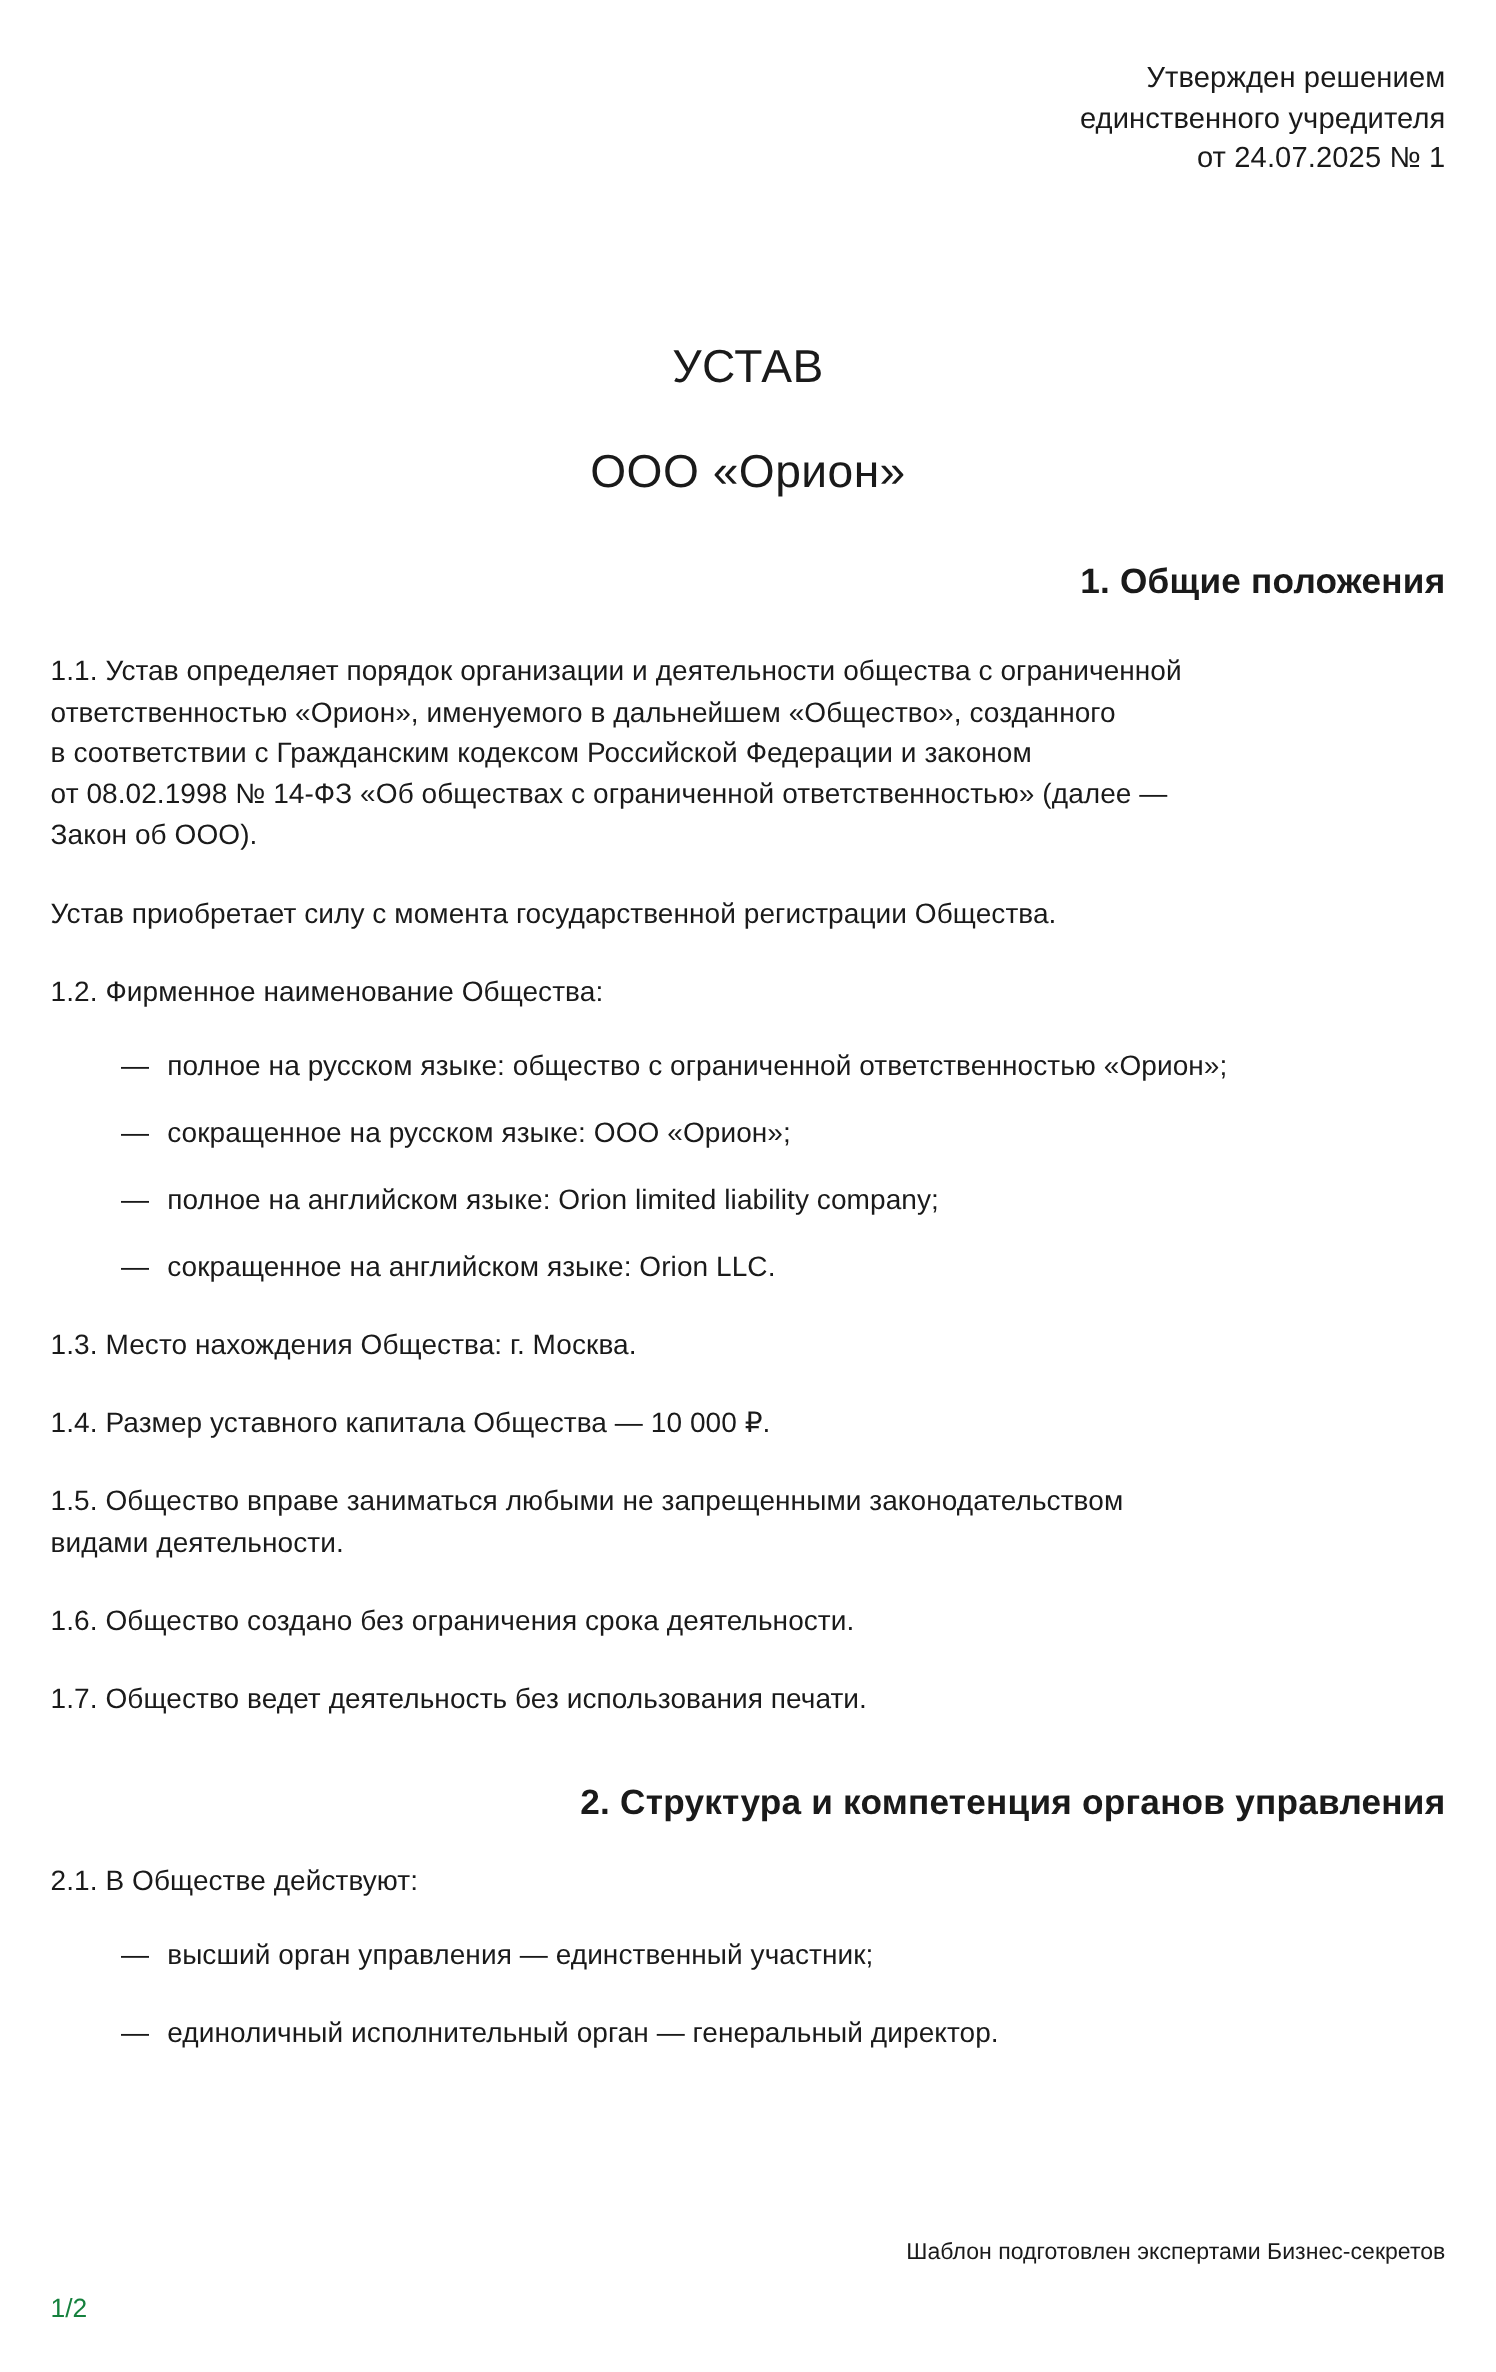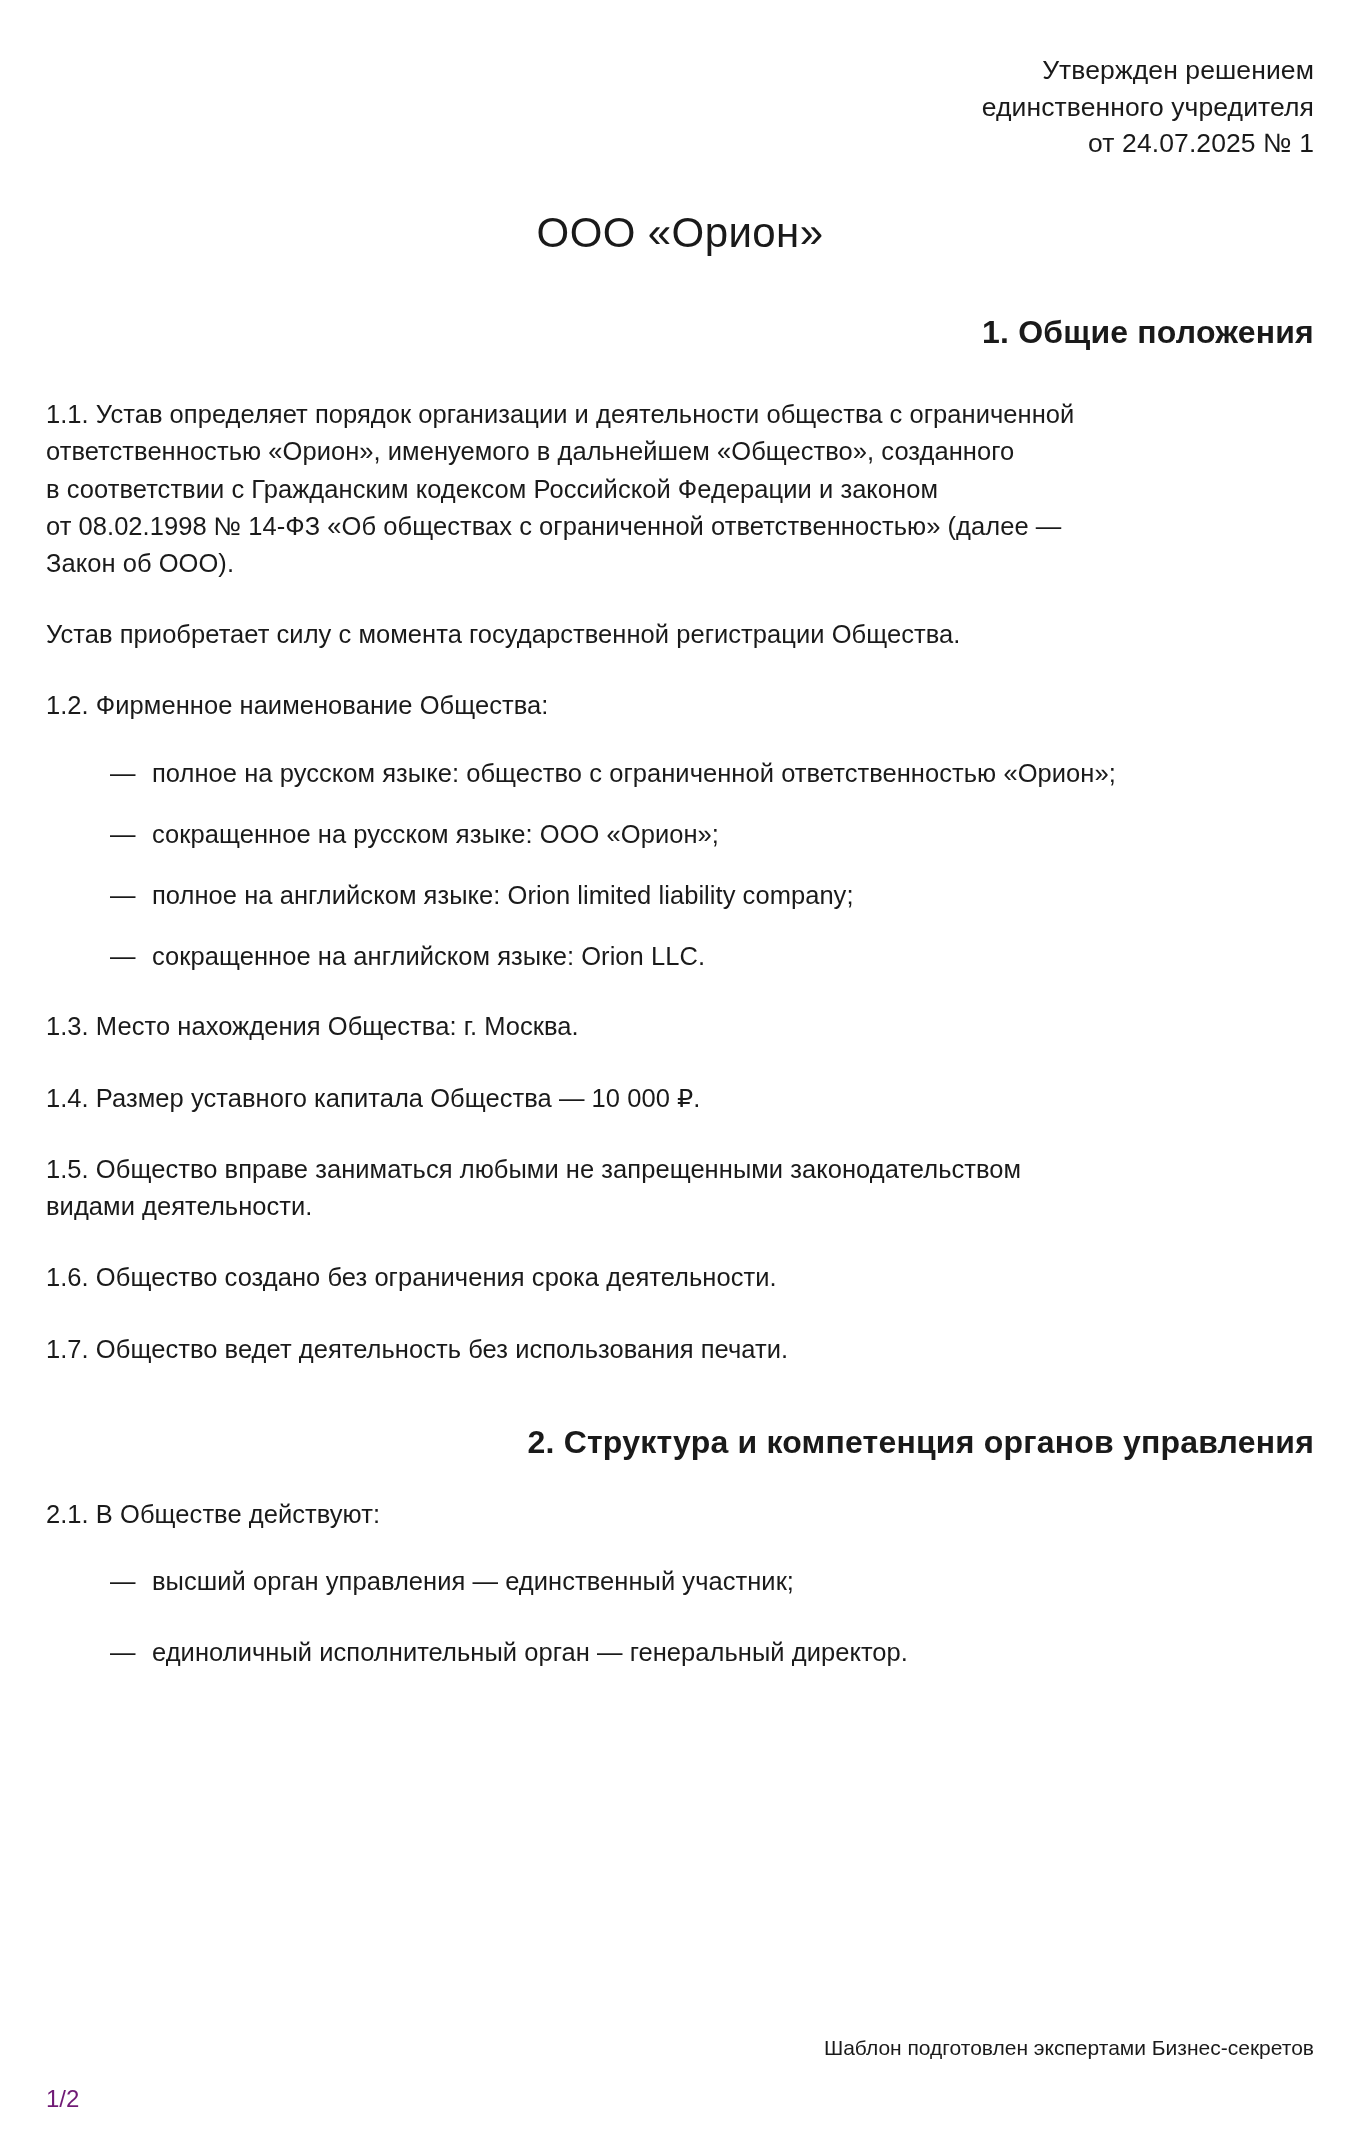--- a/index.html
+++ b/index.html
@@ -112,34 +112,35 @@
     color: #1a1a1a;
     white-space: nowrap;
     text-align: right;
   }
   .footer-pageno {
     position: absolute;
     left: 0;
     bottom: 0;
     font-size: 24px;
     line-height: 1.2;
-    color: #701a75;
+    color: #15803d;
   }
 </style>
 </head>
 <body>
 
 <div class="page">
 
   <div class="approval">
     <span class="ln">Утвержден решением</span>
     <span class="ln">единственного учредителя</span>
     <span class="ln">от 24.07.2025 № 1</span>
   </div>
 
+  <h1 class="doc-title">УСТАВ</h1>
   <h2 class="doc-subtitle">ООО «Орион»</h2>
 
   <h3 class="section-title">1. Общие положения</h3>
 
   <p class="para first">
     <span class="ln">1.1. Устав определяет порядок организации и деятельности общества с ограниченной</span>
     <span class="ln">ответственностью «Орион», именуемого в дальнейшем «Общество», созданного</span>
     <span class="ln">в соответствии с Гражданским кодексом Российской Федерации и законом</span>
     <span class="ln">от 08.02.1998 № 14-ФЗ «Об обществах с ограниченной ответственностью» (далее —</span>
     <span class="ln">Закон об ООО).</span>

